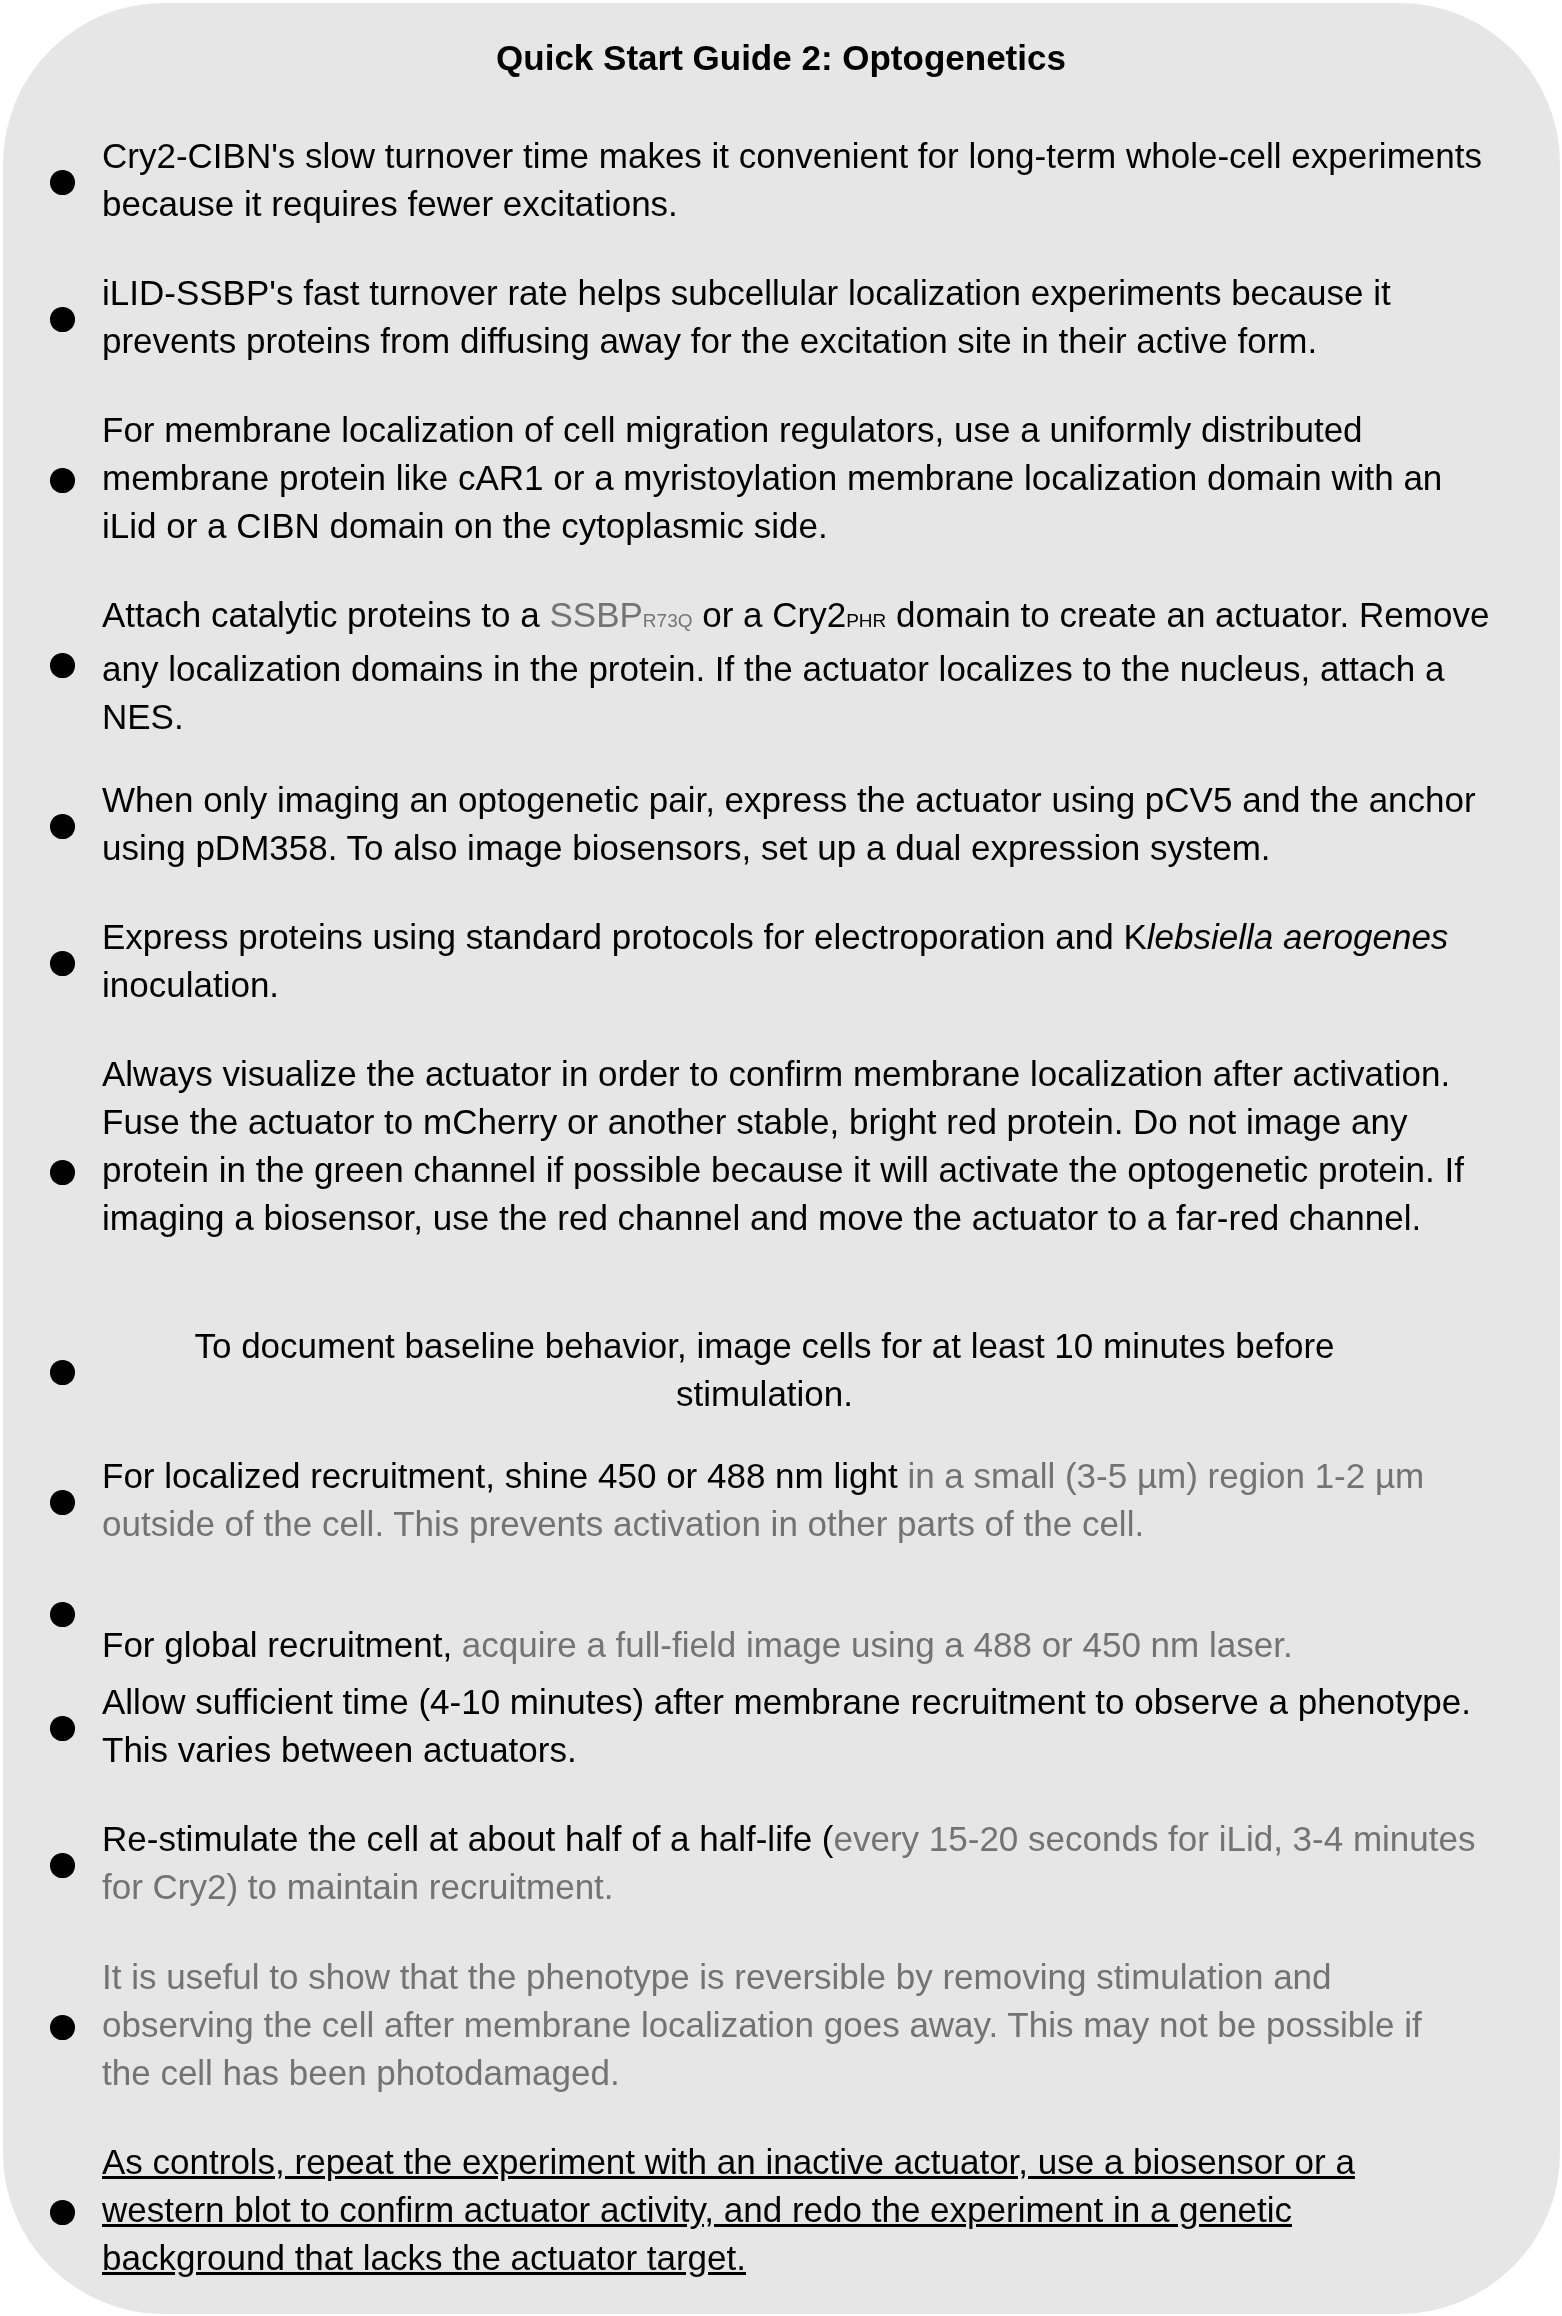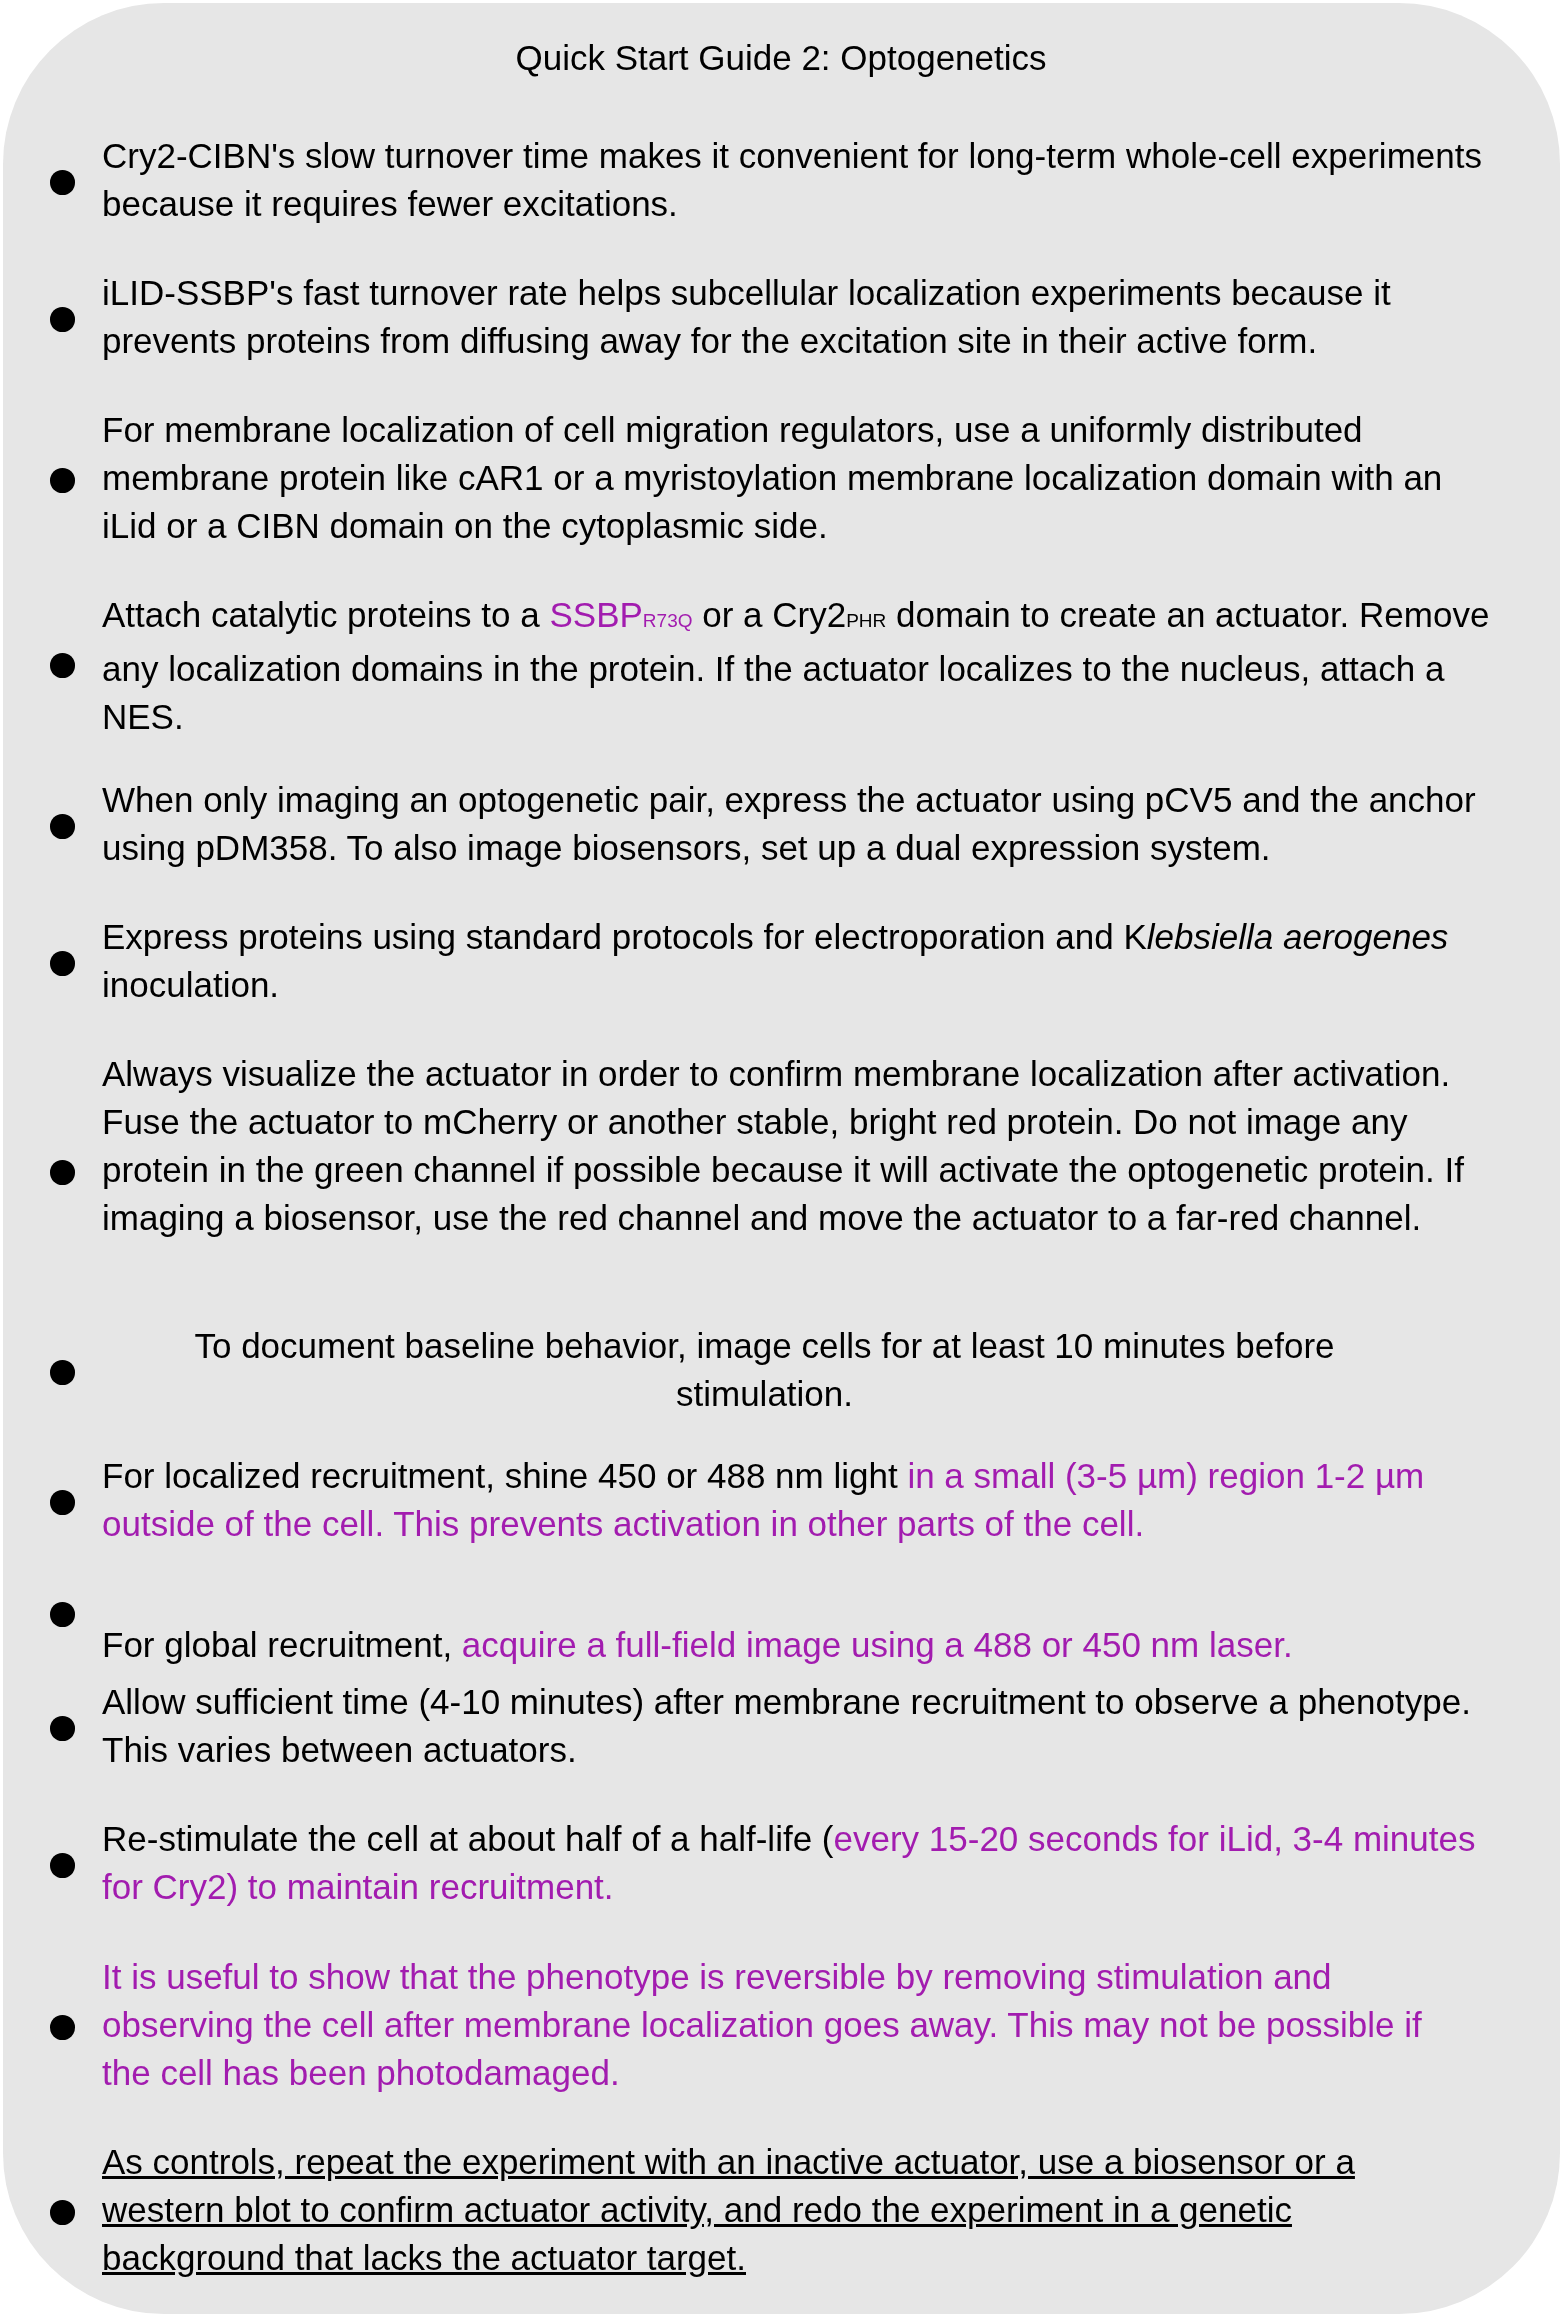--- a/index.html
+++ b/index.html
@@ -1,27 +1,27 @@
 <!DOCTYPE html>
 <html style="font-size:15px"><head>
 <meta charset="utf-8">
 <style>
   html, body { margin:0; padding:0; background:#ffffff; }
   body { width:1562px; height:2317px; position:relative; overflow:hidden;
          font-family:"Liberation Sans", sans-serif; }
   .card { position:absolute; left:2.8px; top:2.8px; width:1557px; height:2311px;
           background:#e6e6e6; border-radius:161px; }
   .title { position:absolute; left:0; width:1562px; top:34px; text-align:center;
-           font-weight:normal; font-size:35px; color:#000; line-height:47px; }
+           font-weight:bold; font-size:35px; color:#000; line-height:47px; }
   .item { position:absolute; left:0; width:1562px; }
   .item .text { position:absolute; left:102px; width:1420px; font-size:35px;
                 line-height:48px; color:#000; }
   .item .dot { position:absolute; left:50px; width:24.6px; height:24.6px; border-radius:50%;
                background:#000; }
-  .gray { color:#a21caf; }
+  .gray { color:#737373; }
   .sub { font-size:19px; }
   i { font-style:italic; }
 </style>
 </head>
 <body>
 
 <div class="card"></div>
 <div class="title">Quick Start Guide 2: Optogenetics</div>
 <div id="list">
     <div class="item" style="top: 132px;">

